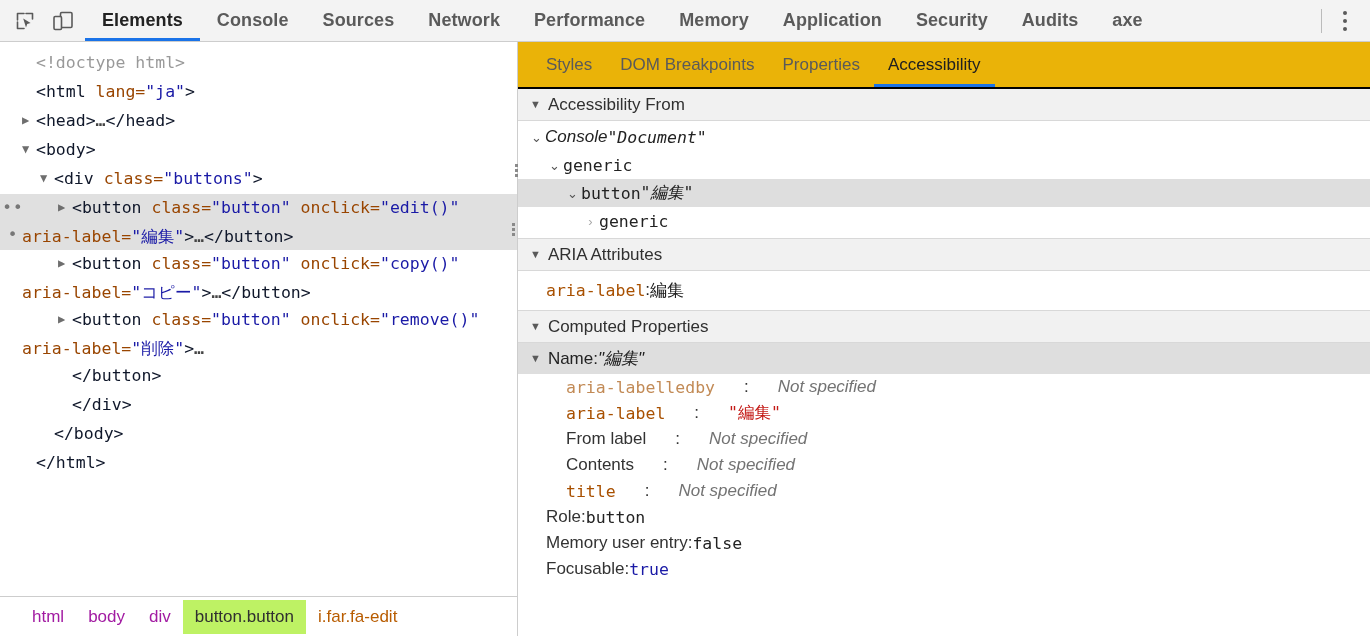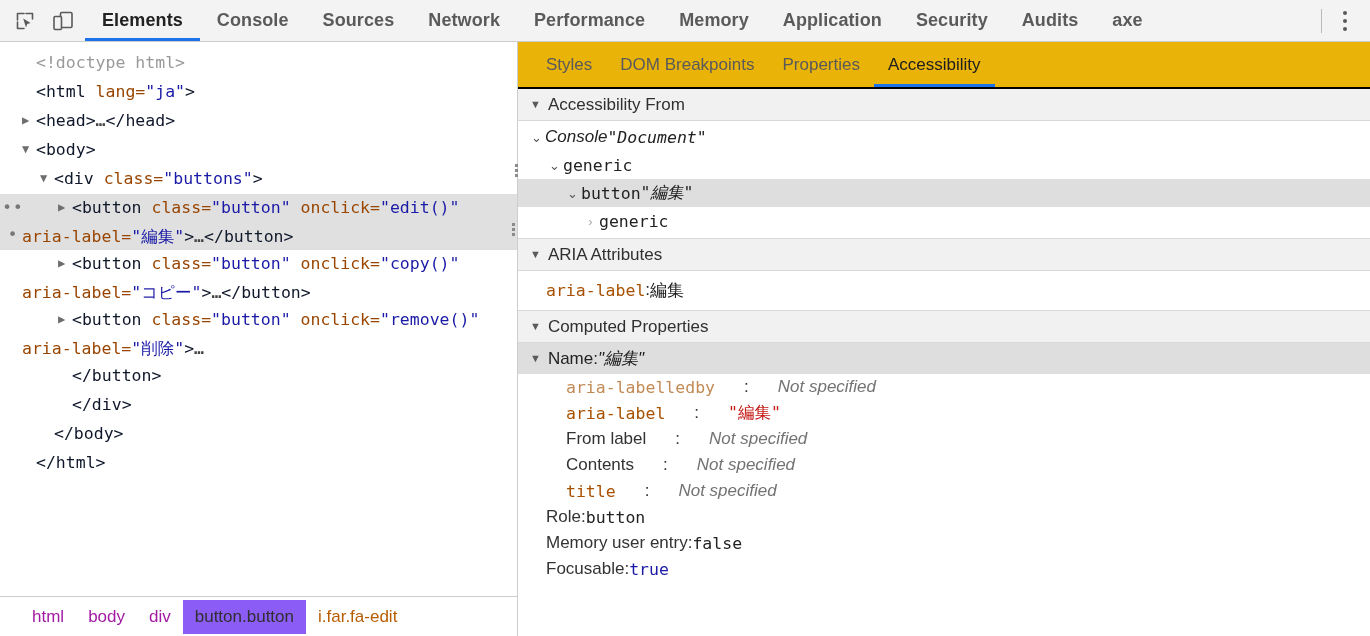--- a/index.html
+++ b/index.html
@@ -187,21 +187,21 @@
     overflow: hidden;
   }
   .crumb {
     font-size: 17px;
     padding: 7px 12px;
     color: #a21ba2;
     cursor: pointer;
     white-space: nowrap;
   }
   .crumb.kind-tag  { color: #a21ba2; }
-  .crumb.kind-sel  { color: #303030; background: #8b5cf6; }
+  .crumb.kind-sel  { color: #303030; background: #bef264; }
   .crumb.kind-cls  { color: #b85c00; }
 
   
   .v-divider {
     width: 1px;
     background: #cdcdcd;
     position: relative;
   }
   .v-grip {
     position: absolute;

